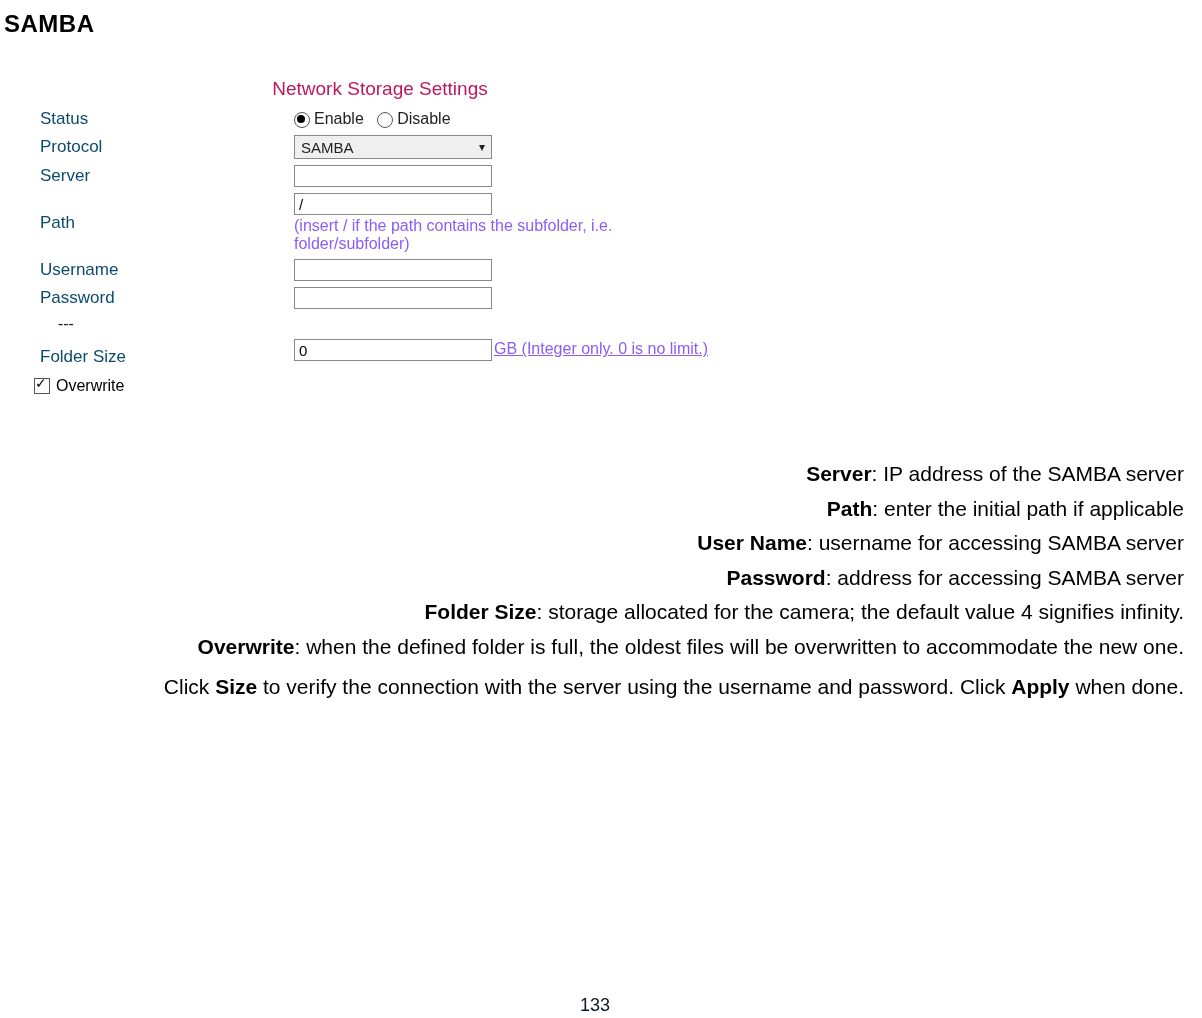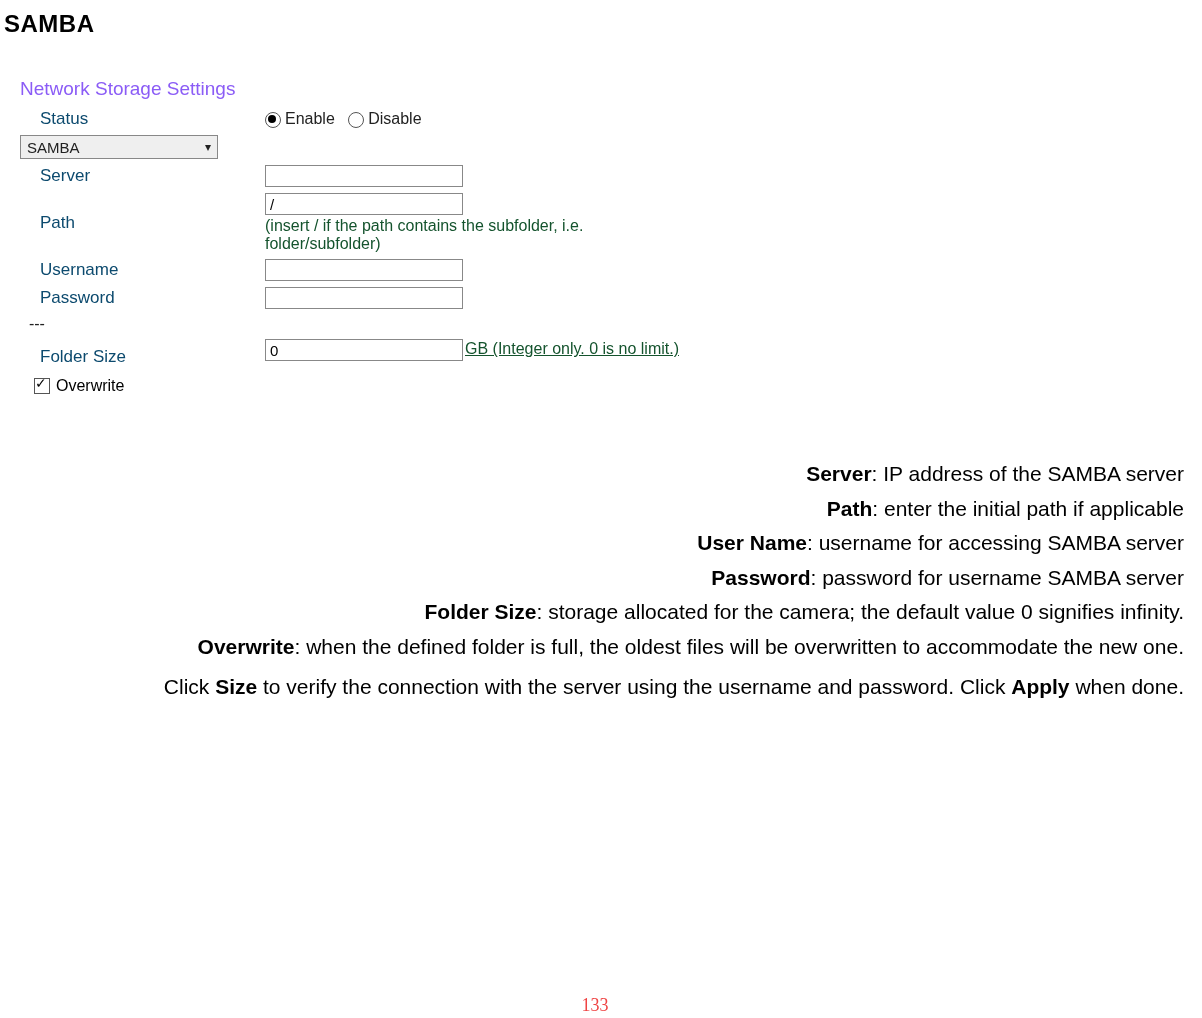--- a/index.html
+++ b/index.html
@@ -25,43 +25,45 @@
   }
 
   
   .ns-panel {
     margin-left: 20px;
     width: 720px;
     font-family: Arial, Helvetica, sans-serif;
     font-size: 16px;
   }
   .ns-title {
-    color: #8b5cf6;
+    color: #be185d;
     font-size: 19px;
     margin: 40px 0 6px 0;
+    text-align: center;
   }
   .ns-row {
     display: flex;
     align-items: center;
     padding: 3px 0;
   }
   .ns-row.multi {
     align-items: flex-start;
   }
   .ns-label {
     width: 245px;
     padding-left: 20px;
     color: #0c4a6e;
     box-sizing: border-box;
     font-size: 17px;
   }
   .ns-value {
     flex: 1;
     color: #222;
     font-size: 16px;
+    margin-left: 29px;
   }
   .radio {
     display:inline-block;
     width:14px; height:14px;
     border:1px solid #555;
     border-radius:50%;
     vertical-align:middle;
     margin-right:4px;
     position:relative;
   }
@@ -93,21 +95,21 @@
     width:198px;
     height:22px;
     border:1px solid #888;
     background:#fff;
     font-size:15px;
     padding:1px 4px;
     box-sizing:border-box;
     vertical-align:middle;
   }
   .hint {
-    color:#14532d;
+    color:#8b5cf6;
     font-size:16px;
     margin-top:2px;
     max-width:380px;
   }
   .cb {
     display:inline-block;
     width:14px;height:14px;
     border:1px solid #555;
     background:#fff;
     vertical-align:middle;
@@ -132,23 +134,23 @@
   }
   .desc p { margin: 2px 0; }
   .desc .gap { margin-top: 8px; }
   .b { font-weight: 700; }
 
   .pagenum {
     position: absolute;
     bottom: 12px;
     left: 0; right: 12px;
     text-align: center;
-    font-family: Liberation Serif, serif;
+    font-family: Liberation Sans, sans-serif;
     font-size: 18px;
-    color: #ef4444;
+    color: #0f172a;
   }
 </style>
 </head>
 <body>
 
 <div class="page">
 
   <div class="heading">SAMBA</div>
 
   <div class="ns-panel">
@@ -157,20 +159,21 @@
     <div class="ns-row">
       <div class="ns-label">Status</div>
       <div class="ns-value">
         <span class="radio checked"></span><span>Enable</span>
         &nbsp;
         <span class="radio"></span><span>Disable</span>
       </div>
     </div>
 
     <div class="ns-row">
+      <div class="ns-label">Protocol</div>
       <div class="ns-value">
         <span class="sel">
           <span>SAMBA</span>
           <span class="caret">▾</span>
         </span>
       </div>
     </div>
 
     <div class="ns-row">
       <div class="ns-label">Server</div>
@@ -217,22 +220,22 @@
     <div class="ns-row" style="padding-left:14px; margin-top:4px;">
       <span class="cb checked"></span>
       <span>Overwrite</span>
     </div>
   </div>
 
   <div class="desc">
     <p><span class="b">Server</span><span>: IP address of the SAMBA server</span></p>
     <p><span class="b">Path</span><span>: enter the initial path if applicable</span></p>
     <p><span class="b">User Name</span><span>: username for accessing SAMBA server</span></p>
-    <p><span class="b">Password</span><span>: password for username SAMBA server</span></p>
-    <p><span class="b">Folder Size</span><span>: storage allocated for the camera; the default value 0 signifies infinity.</span></p>
+    <p><span class="b">Password</span><span>: address for accessing SAMBA server</span></p>
+    <p><span class="b">Folder Size</span><span>: storage allocated for the camera; the default value 4 signifies infinity.</span></p>
     <p><span class="b">Overwrite</span><span>: when the defined folder is full, the oldest files will be overwritten to accommodate the new one.</span></p>
     <p class="gap">
       <span>Click </span><span class="b">Size</span><span> to verify the connection with the server using the username and password. Click </span><span class="b">Apply</span><span> when done.</span>
     </p>
   </div>
 
   <div class="pagenum">133</div>
 </div>
 
 </body></html>

